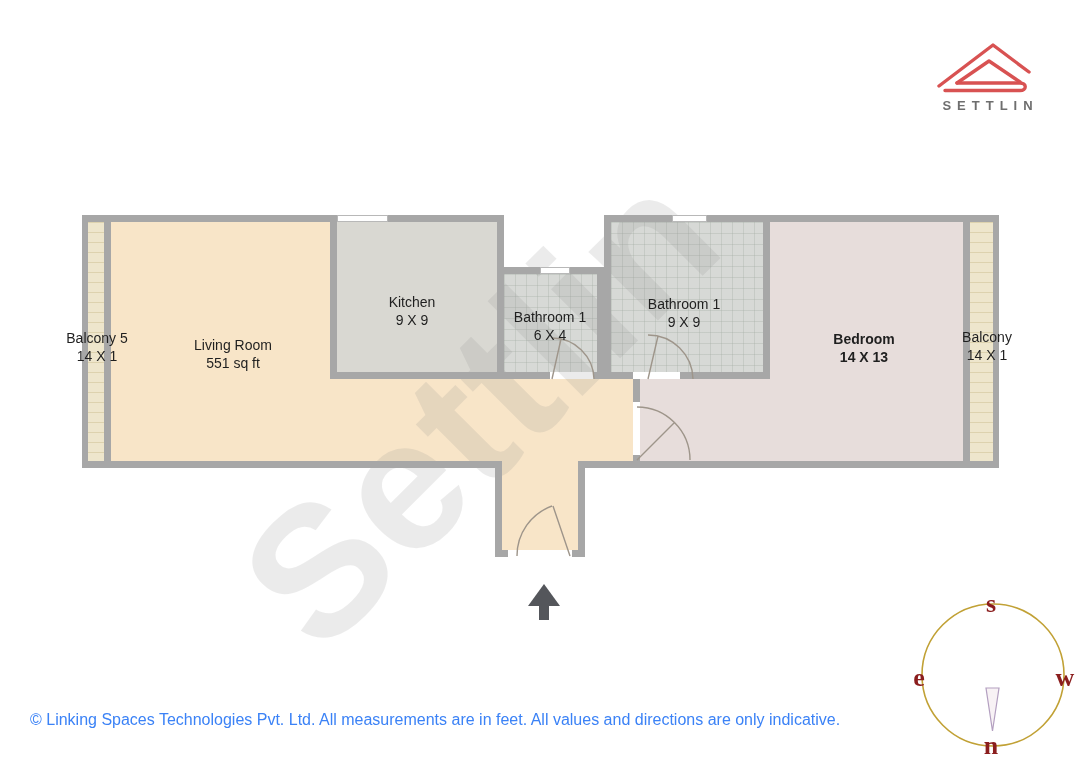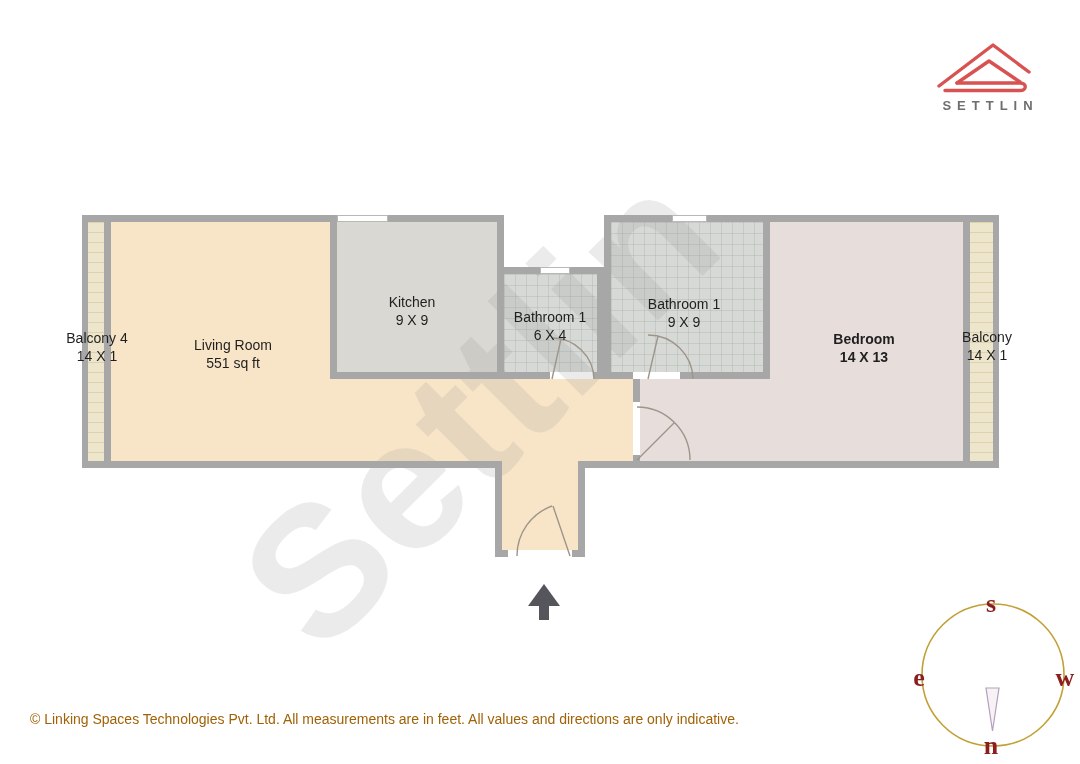--- a/index.html
+++ b/index.html
@@ -32,21 +32,21 @@
 
   
   .label{position:absolute;z-index:6;transform:translateX(-50%);
     text-align:center;font-size:14px;line-height:18px;color:#1f1f1f;white-space:nowrap;}
 
   
   .brand-text{position:absolute;left:928px;top:98px;width:125px;z-index:6;
     text-align:center;font-size:13px;font-weight:bold;letter-spacing:6px;color:#6e6e6e;}
 
   
-  .copyright{position:absolute;left:30px;top:711px;z-index:6;font-size:14px;color:#a16207;}
+  .copyright{position:absolute;left:30px;top:711px;z-index:6;font-size:16px;color:#3b82f6;}
 
   
   .compass-letter{font-family:"Liberation Serif", serif;font-weight:bold;font-size:26px;fill:#8b1e1e;}
 </style>
 </head>
 <body>
 
 <div id="stage">
 
   <div class="room balcony" style="left:88px;top:222px;width:16px;height:239px;"></div>
@@ -123,21 +123,21 @@
     </g>
 
     <g transform="translate(936,36)" stroke="#d85252" stroke-width="3.4" fill="none" stroke-linecap="round" stroke-linejoin="round">
       <path d="M3,50 L57,9 L93,36"></path>
       <path d="M21,47 L53,25 L84,46"></path>
       <path d="M21,47 L84,47 C91,47 91,54.5 84,54.5 L9,54.5"></path>
     </g>
   </svg>
 
   <div class="label" style="left:97px;top:329px;">
-    <div>Balcony 4</div>
+    <div>Balcony 5</div>
     <div>14 X 1</div>
   </div>
   <div class="label" style="left:233px;top:336px;">
     <div>Living Room</div>
     <div>551 sq ft</div>
   </div>
   <div class="label" style="left:412px;top:293px;">
     <div>Kitchen</div>
     <div>9 X 9</div>
   </div>

